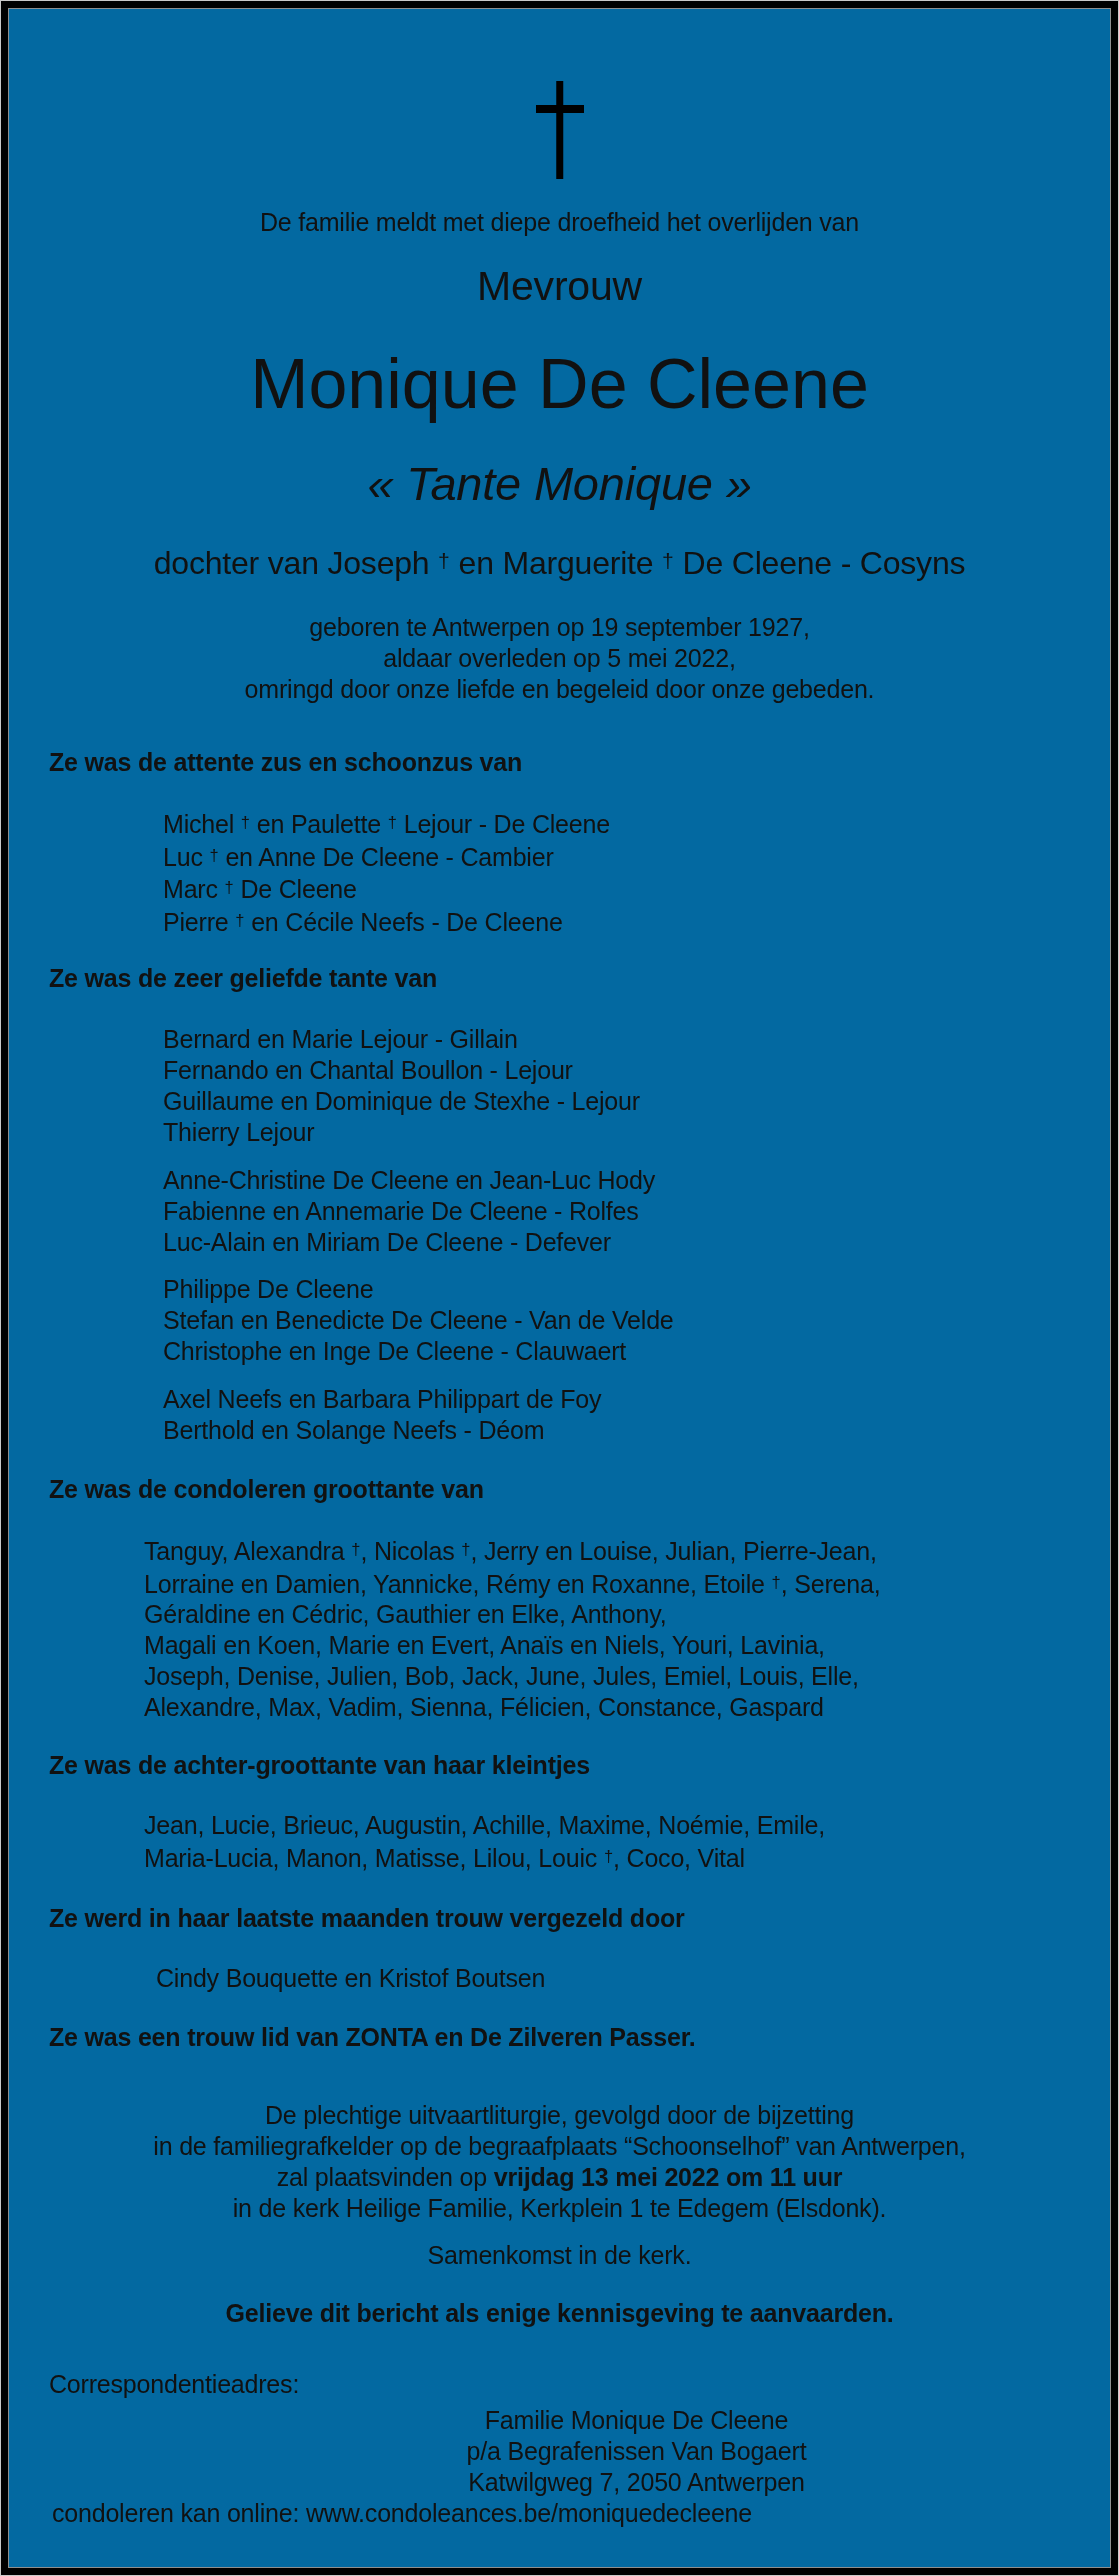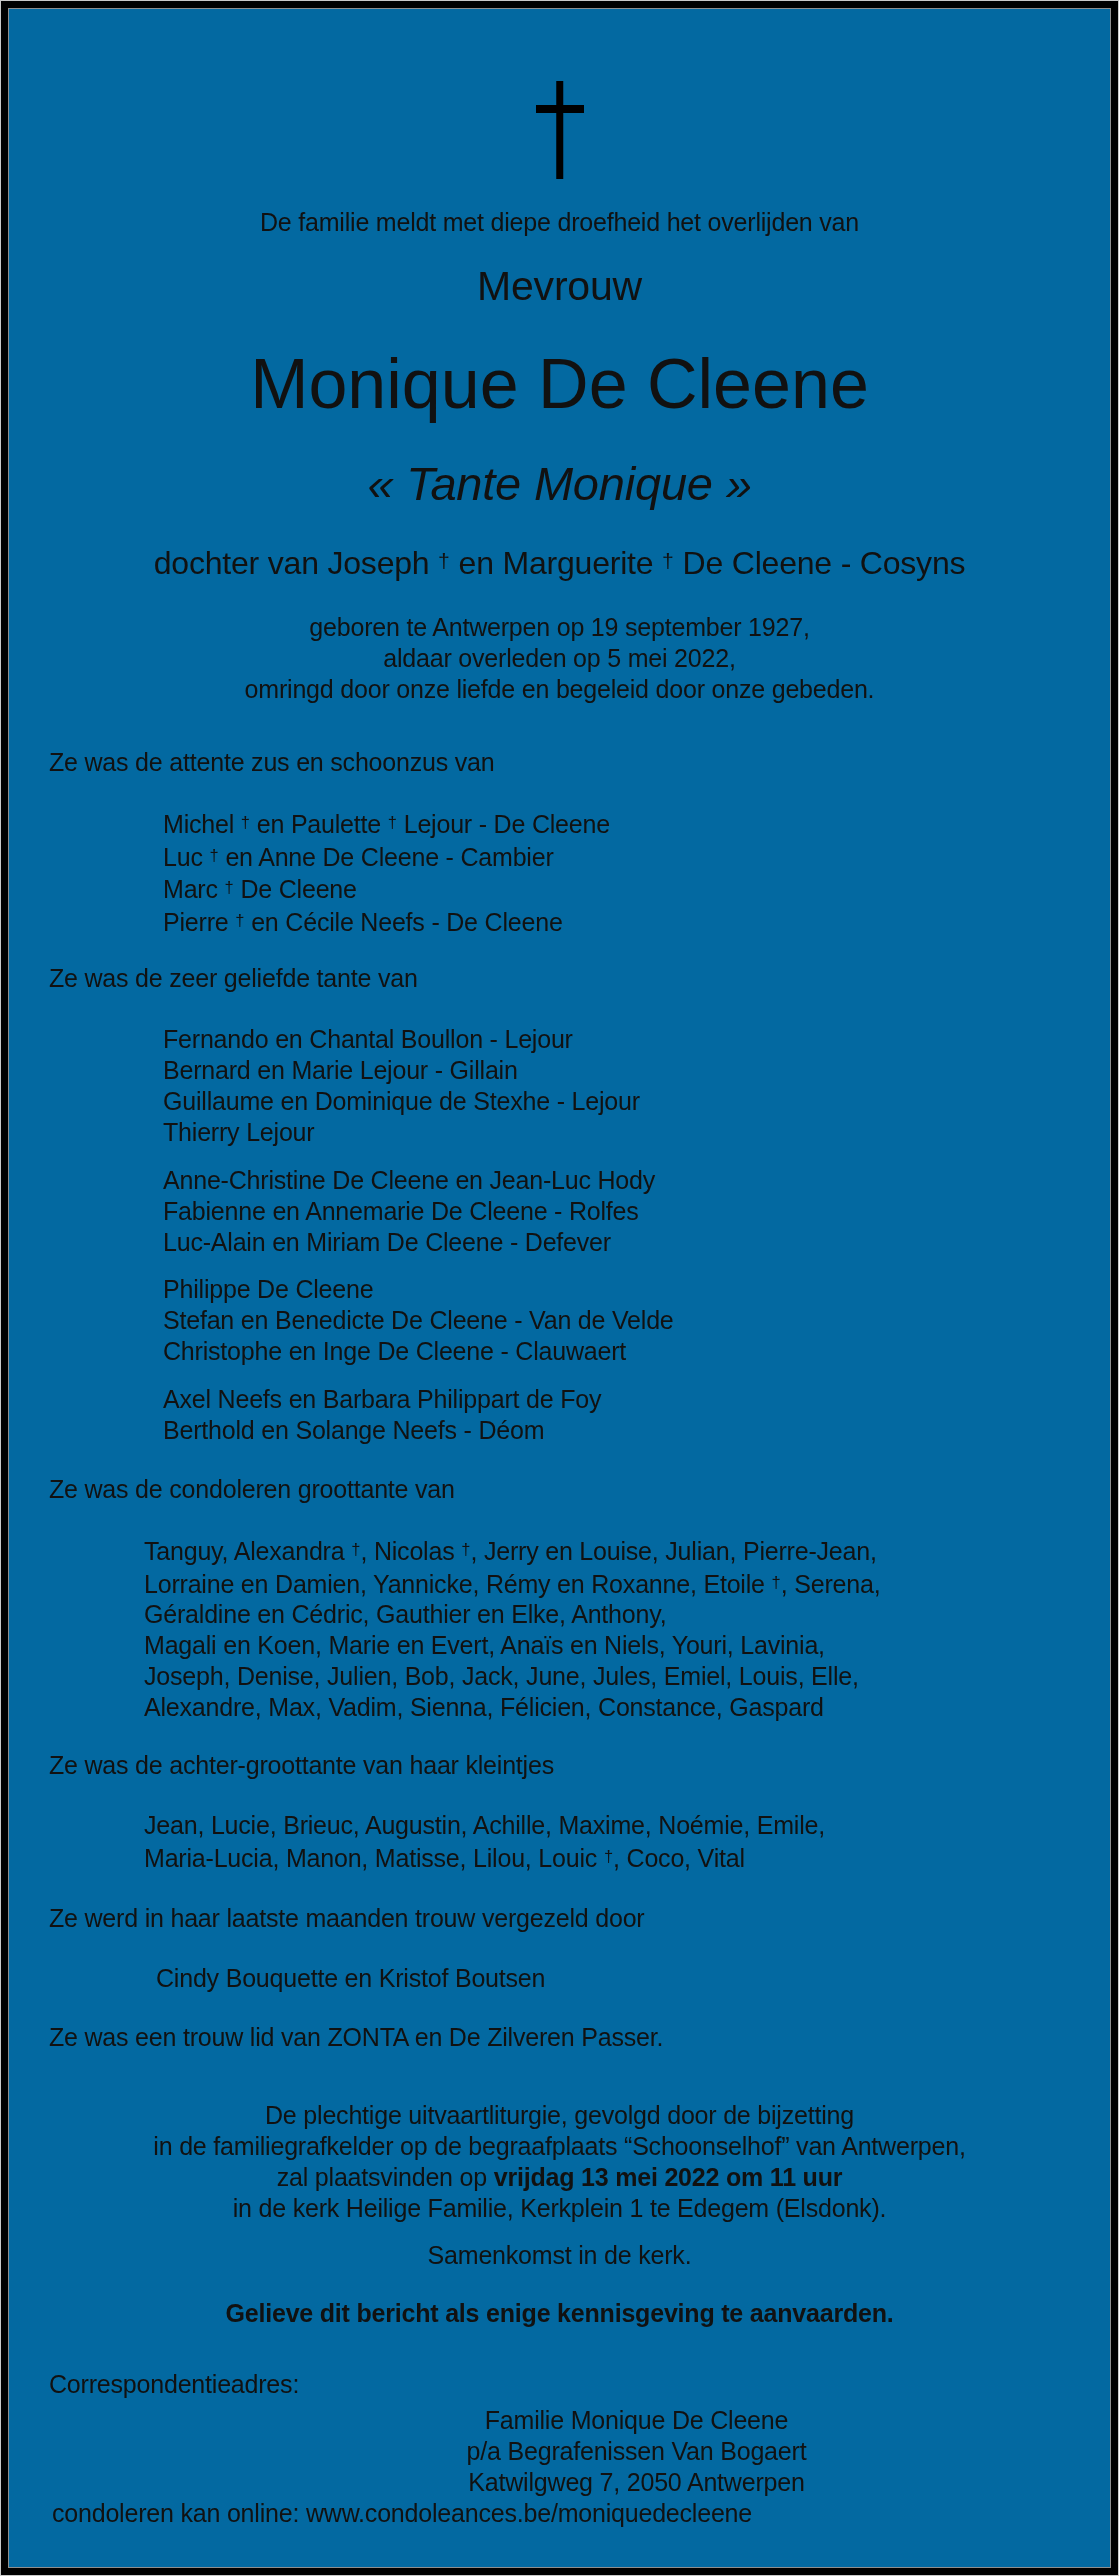--- a/index.html
+++ b/index.html
@@ -60,21 +60,21 @@
     height: 8.3px;
     background: #000;
   }
   .center { text-align: center; }
   .intro      { margin-top: 28px; }
   .salutation { margin-top: 26px; font-size: 41px; line-height: 45px; }
   .deceased   { margin-top: 38px; font-size: 70px; line-height: 75px; letter-spacing: 0; }
   .nickname   { margin-top: 35px; font-size: 47px; line-height: 53px; font-style: italic; }
   .parents    { margin-top: 32px; font-size: 32px; line-height: 38px; }
   .life       { margin-top: 30px; }
-  .sec-title  { margin-left: 40px; }
+  .sec-title  { margin-left: 40px; font-weight: bold; }
   .h1 { margin-top: 42px; }
   .h2 { margin-top: 26px; }
   .h3 { margin-top: 28px; }
   .h4 { margin-top: 27px; }
   .h5 { margin-top: 29px; }
   .h6 { margin-top: 28px; }
   .names-wide   { padding-left: 154px; }
   .names-narrow { padding-left: 135px; }
   .g1 { margin-top: 29px; }
   .b1 { margin-top: 30px; }
@@ -125,22 +125,22 @@
       <div class="sec-title h1">Ze was de attente zus en schoonzus van</div>
       <div class="names-wide g1">
         <div>Michel <sup class="dagger">†</sup> en Paulette <sup class="dagger">†</sup> Lejour - De Cleene</div>
         <div>Luc <sup class="dagger">†</sup> en Anne De Cleene - Cambier</div>
         <div>Marc <sup class="dagger">†</sup> De Cleene</div>
         <div>Pierre <sup class="dagger">†</sup> en Cécile Neefs - De Cleene</div>
       </div>
 
       <div class="sec-title h2">Ze was de zeer geliefde tante van</div>
       <div class="names-wide b1">
+        <div>Bernard en Marie Lejour - Gillain</div>
         <div>Fernando en Chantal Boullon - Lejour</div>
-        <div>Bernard en Marie Lejour - Gillain</div>
         <div>Guillaume en Dominique de Stexhe - Lejour</div>
         <div>Thierry Lejour</div>
       </div>
       <div class="names-wide b2">
         <div>Anne-Christine De Cleene en Jean-Luc Hody</div>
         <div>Fabienne en Annemarie De Cleene - Rolfes</div>
         <div>Luc-Alain en Miriam De Cleene - Defever</div>
       </div>
       <div class="names-wide b3">
         <div>Philippe De Cleene</div>

